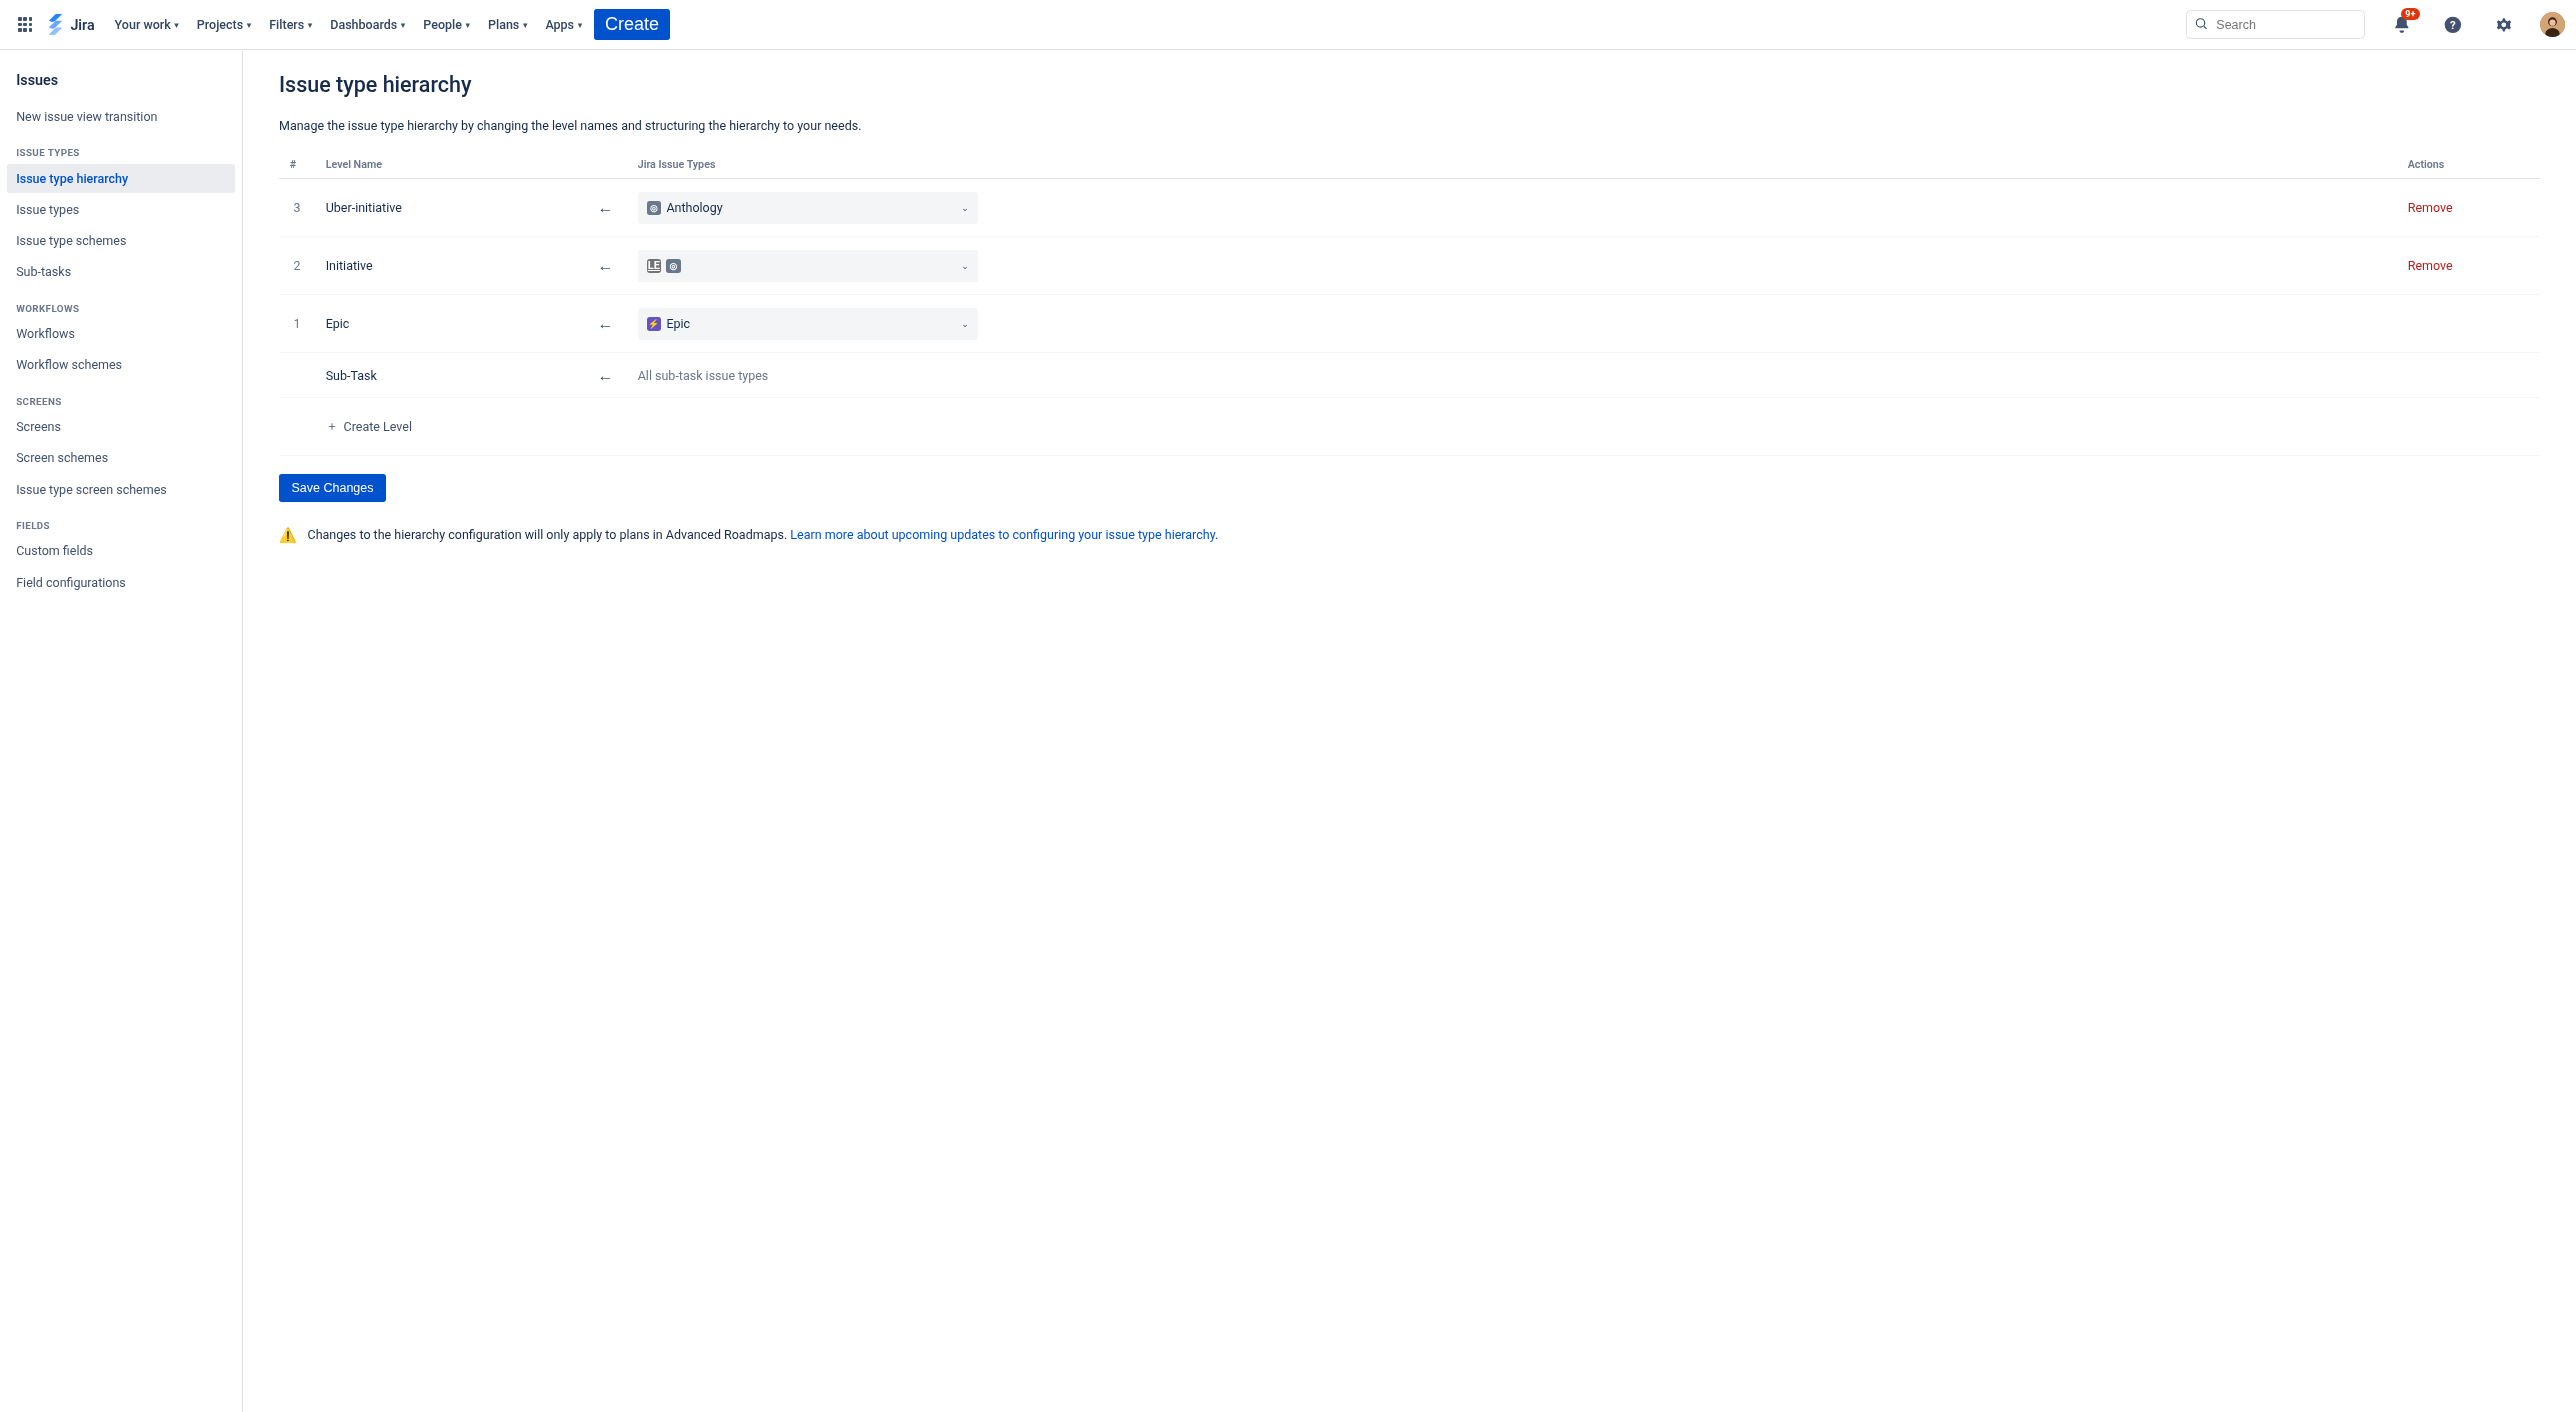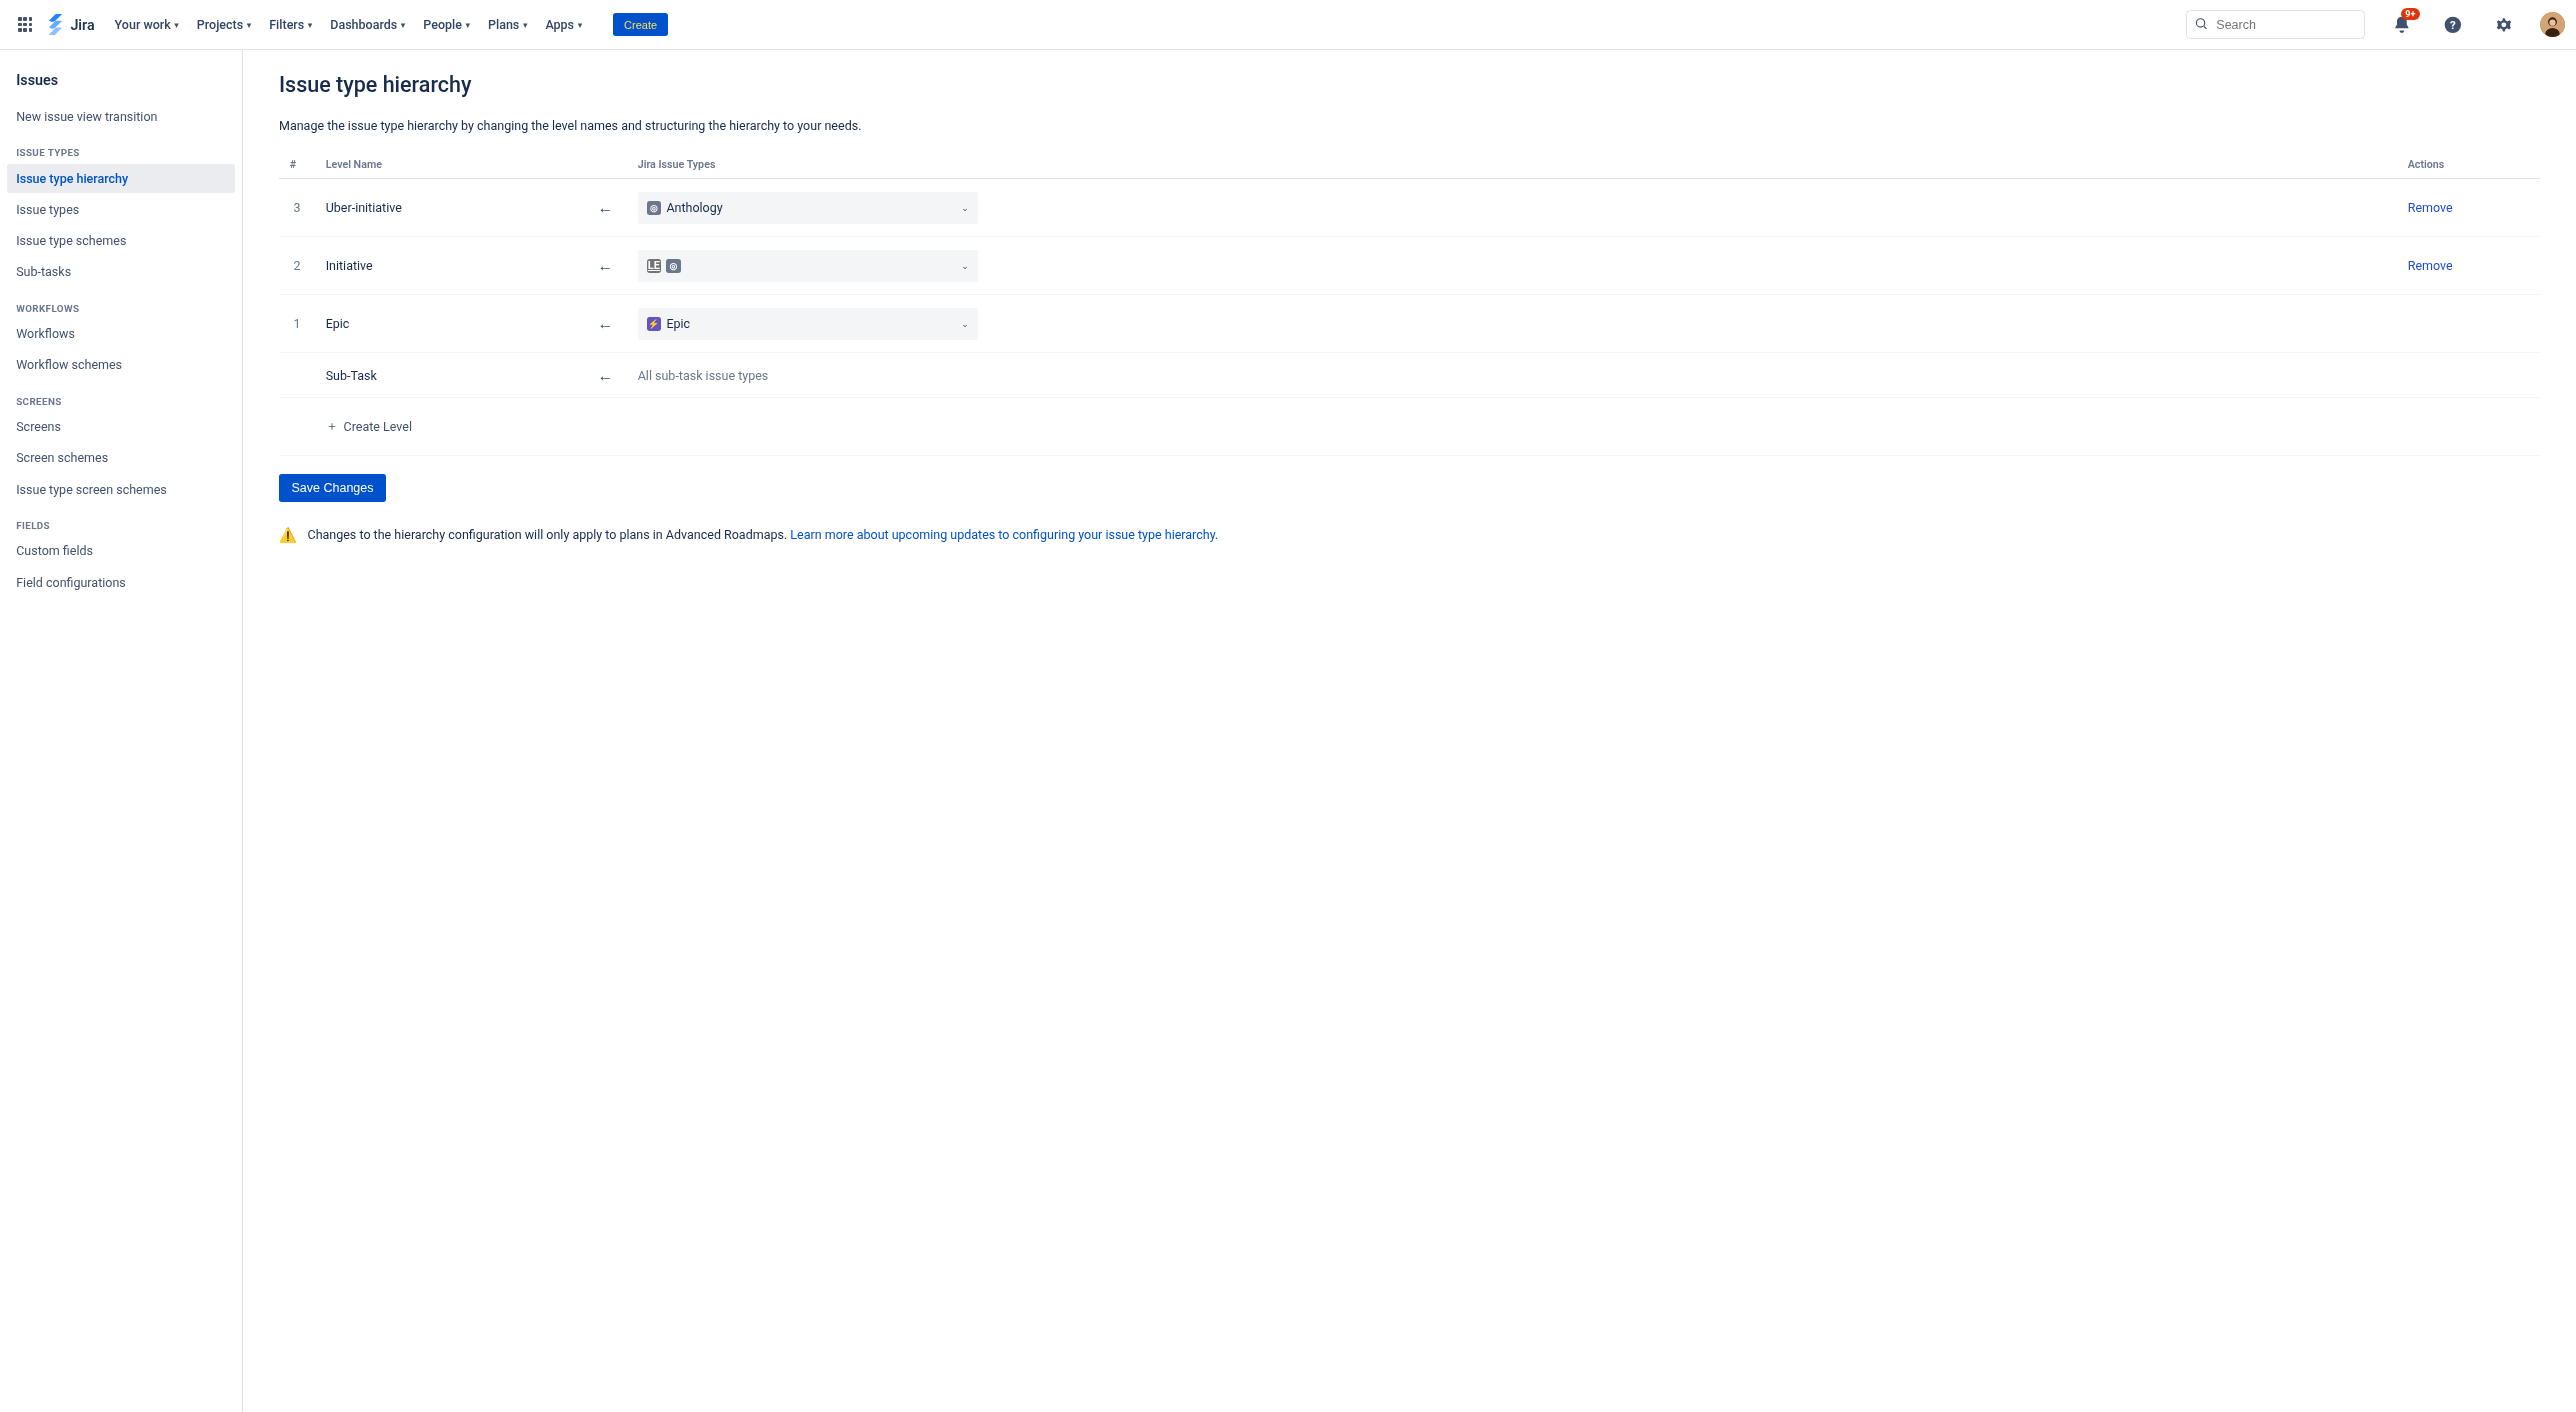--- a/index.html
+++ b/index.html
@@ -10,21 +10,21 @@
   .topnav-left { display: flex; align-items: center; gap: 2px; }
   .apps-icon { width: 29px; height: 29px; display:flex; align-items:center; justify-content:center; cursor:pointer; border-radius:2.7px; }
   .apps-grid { display:grid; grid-template-columns: repeat(3, 3.6px); grid-template-rows: repeat(3,3.6px); gap:1.8px; }
   .apps-grid span { width:3.6px; height:3.6px; background:#42526e; border-radius:0.9px; }
   .jira-logo { display:flex; align-items:center; gap:3.6px; margin: 0 7.2px 0 3.6px; cursor:pointer; }
   .jira-logo svg { width:21.5px; height:21.5px; }
   .jira-name { color:#253858; font-weight:600; font-size:14.3px; }
   .nav-menu { display:flex; gap:3.6px; margin-left:3.6px; }
   .nav-item { padding:3.6px 7.2px; color:#344563; font-weight:500; cursor:pointer; border-radius:2.7px; display:flex; align-items:center; gap:3.6px; }
   .chev { font-size:9px; color:#42526e; }
-  .create-btn { margin-left:22px; background:#0052CC; color:#fde047; border:none; padding:5.4px 10.7px; border-radius:2.7px; font-weight:500; font-size:11px; cursor:pointer; }
+  .create-btn { margin-left:3px; background:#0052CC; color:#ffffff; border:none; padding:5.4px 10.7px; border-radius:2.7px; font-weight:500; font-size:18px; cursor:pointer; }
   .topnav-right { margin-left:auto; display:flex; align-items:center; gap:22px; }
   .search-box { position:relative; }
   .search-box input { width:179px; height:29px; border:1.8px solid #dfe1e6; border-radius:4.5px; padding:0 7.2px 0 29px; font-size:12.5px; background:#fff; }
   .search-icon { position:absolute; left:7.2px; top:50%; transform:translateY(-50%); color:#42526e; }
   .nav-icon { width:29px; height:29px; display:flex; align-items:center; justify-content:center; cursor:pointer; border-radius:50%; color:#42526e; position:relative; }
   .badge { position:absolute; top:-1.8px; right:-3.6px; background:#de350b; color:#fff; font-size:9px; font-weight:700; padding:0.9px 4.5px; border-radius:7.2px; }
   .avatar { width:25px; height:25px; border-radius:50%; background: linear-gradient(135deg,#c6a07a,#8b6f47); cursor:pointer; overflow:hidden; }
   .avatar svg { width:100%; height:100%; }
 
   
@@ -49,21 +49,21 @@
   .col-arrow { width:43px; text-align:center; }
   .col-types { }
   .col-actions { width:143px; }
   .arrow-left-icn { color:#42526e; font-size:16px; cursor:pointer; }
   .issue-tag-select { background:#f4f5f7; border:none; border-radius:2.7px; padding:5.4px 9px; display:flex; align-items:center; gap:5.4px; cursor:pointer; min-height:32px; justify-content:space-between; width:340px; }
   .tag-row { display:flex; align-items:center; gap:5.4px; }
   .issue-badge { width:14.3px; height:14.3px; border-radius:2.7px; display:inline-flex; align-items:center; justify-content:center; font-size:9px; color:#fff; font-weight:700; }
   .badge-gray { background:#6B778C; }
   .badge-green { background:#737373; font-size:11px;text-decoration:underline; }
   .badge-purple { background:#6554C0; }
-  .remove-link { color:#1d4ed8; cursor:pointer;margin-top:9px; }
+  .remove-link { color:#b91c1c; cursor:pointer;margin-top:9px; }
   .muted { color:#6B778C; }
   .create-level { display:inline-flex; align-items:center; gap:5.4px; color:#42526e; padding:7.2px 0; cursor:pointer; }
   .save-btn { margin-top:18px; background:#0052CC; color:#fff; border:none; padding:7.2px 12.5px; border-radius:2.7px; font-weight:500; font-size:12.5px; cursor:pointer; }
   .warning-row { margin-top:25px; display:flex; align-items:flex-start; gap:10.7px; }
   .warn-icon { color:#FF991F; font-size:14.3px; flex-shrink:0; }
   .warning-row a { color:#0052CC; text-decoration:none; }
   .level-name-cell { color:#172b4d; font-weight:400; }
 </style>
 </head>
 <body>

